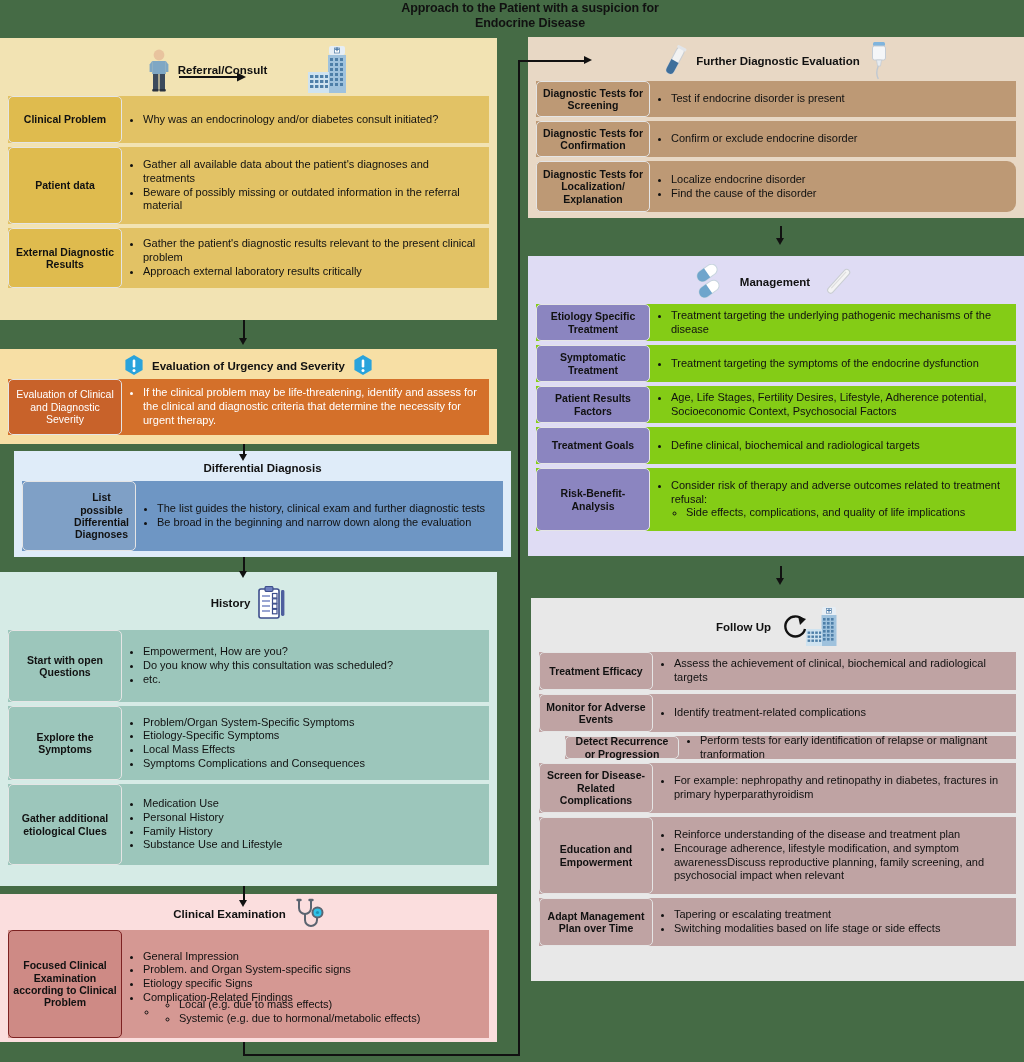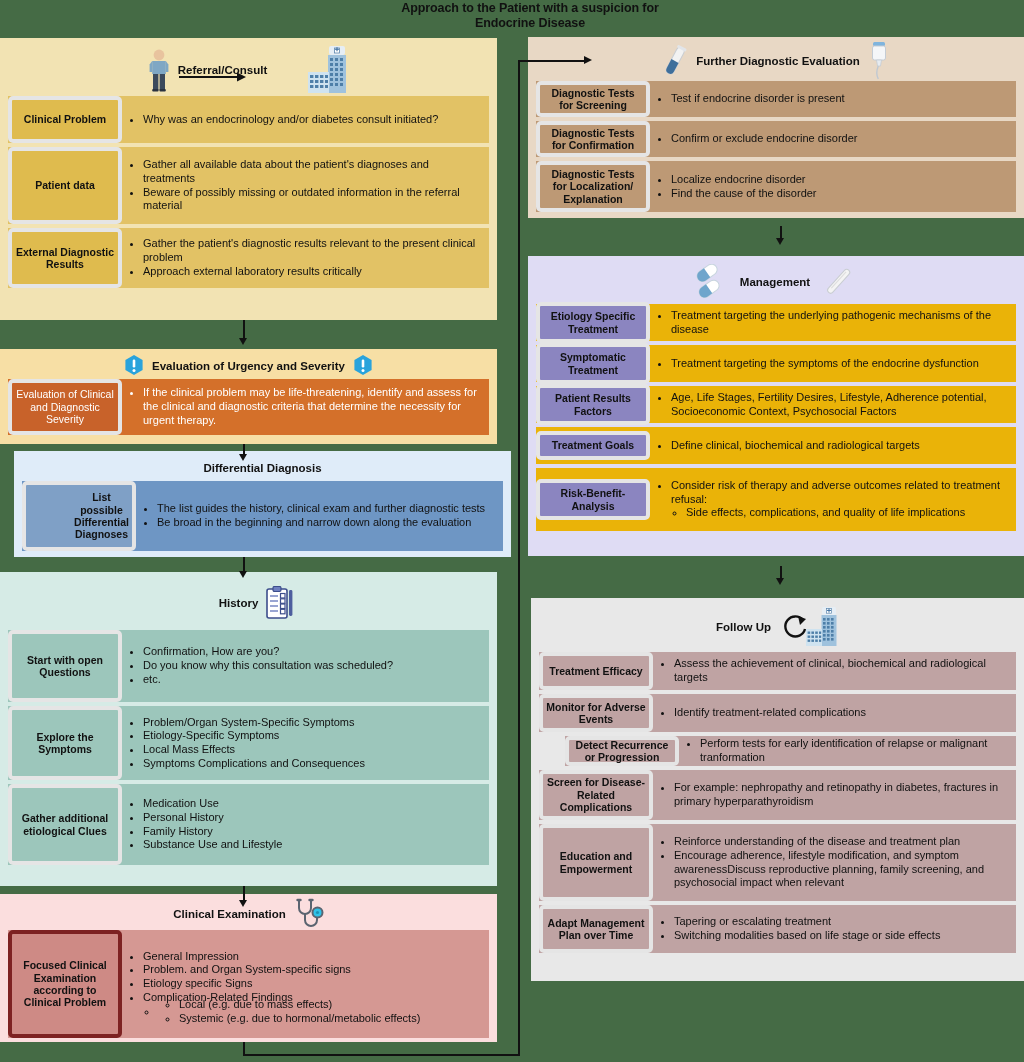--- a/index.html
+++ b/index.html
@@ -46,21 +46,21 @@
   }
   .row {
     display: flex;
     align-items: stretch;
     margin: 0 8px 4px 8px;
   }
   .row:last-child { margin-bottom: 0; }
   .row-label {
     flex: 0 0 114px;
     border-radius: 5px;
-    border: 4px solid #e5e5e5;
+    border: 1px solid #e5e5e5;
     display: flex;
     align-items: center;
     justify-content: center;
     text-align: center;
     font-weight: bold;
     font-size: 10.5px;
     line-height: 1.18;
     padding: 4px 3px;
     color: #111;
   }
@@ -104,21 +104,21 @@
 
   .sec-exam { background:#FBDEDE; }
   .sec-exam .row { background:#D59893; }
   .sec-exam .row-label { background:#CE8A85; border-color:#7d2222; }
 
   .sec-diagnostic { background:#E8D8C5; }
   .sec-diagnostic .row { background:#BD9975; }
   .sec-diagnostic .row-label { background:#BD9975; }
 
   .sec-management { background:#DFDCF4; }
-  .sec-management .row { background:#eab308;align-items:center; }
+  .sec-management .row { background:#84cc16; }
   .sec-management .row-label { background:#8B85C0; }
 
   .sec-followup { background:#E8E8E8; }
   .sec-followup .row { background:#BFA3A3; }
   .sec-followup .row-label { background:#BFA3A3; }
 
   
   .arrow-v {
     position: absolute;
     width: 2px;
@@ -301,21 +301,21 @@
           <li>Be broad in the beginning and narrow down along the evaluation</li>
         </ul>
       </div>
     </div>
   </div>
 
   <div class="arrow-v" style="left:243px; top:557px; height:16px;"></div>
   <div class="arrow-head-down" style="left:239px; top:571px;"></div>
 
   <div class="panel sec-history" style="left:0px; top:572px; width:497px; height:314px; padding-top:4px;">
-    <div class="panel-head" style="height:54px;margin-left:8px;">
+    <div class="panel-head" style="height:54px;">
       <span>History</span>
       <span class="ico">
         <svg width="28" height="34" viewBox="0 0 28 34">
           <rect x="1" y="3" width="20" height="29" rx="2" fill="#fff" stroke="#3D4E8C" stroke-width="1.6"></rect>
           <rect x="7" y="0.5" width="8" height="5" rx="1.4" fill="#6E7FBF" stroke="#3D4E8C" stroke-width="1.2"></rect>
           <g stroke="#6E7FBF" stroke-width="1.4">
             <line x1="4" y1="10" x2="12" y2="10"></line>
               <line x1="4" y1="15" x2="12" y2="15"></line>
             <line x1="4" y1="20" x2="12" y2="20"></line>
               <line x1="4" y1="25" x2="12" y2="25"></line>
@@ -328,21 +328,21 @@
           </g>
           <rect x="23" y="4" width="3.4" height="26" rx="1.4" fill="#4E5E9E"></rect>
         </svg>
       </span>
     </div>
 
     <div class="row" style="height:72px;">
       <div class="row-label">Start with open Questions</div>
       <div class="row-body">
         <ul>
-          <li>Confirmation, How are you?</li>
+          <li>Empowerment, How are you?</li>
           <li>Do you know why this consultation was scheduled?</li>
           <li>etc.</li>
         </ul>
       </div>
     </div>
 
     <div class="row" style="height:74px;">
       <div class="row-label">Explore the Symptoms</div>
       <div class="row-body">
         <ul>
@@ -445,21 +445,21 @@
       </div>
     </div>
     <div class="row" style="height:36px;">
       <div class="row-label">Diagnostic Tests for Confirmation</div>
       <div class="row-body">
         <ul>
             <li>Confirm or exclude endocrine disorder</li>
           </ul>
       </div>
     </div>
-    <div class="row" style="height:51px;">
+    <div class="row" style="height:51px;border-radius:9px;">
       <div class="row-label">Diagnostic Tests for Localization/ Explanation</div>
       <div class="row-body">
         <ul>
           <li>Localize endocrine disorder</li>
           <li>Find the cause of the disorder</li>
         </ul>
       </div>
     </div>
   </div>
 
@@ -602,21 +602,21 @@
       </div>
     </div>
     <div class="row" style="height:38px;">
       <div class="row-label">Monitor for Adverse Events</div>
       <div class="row-body">
         <ul>
             <li>Identify treatment-related complications</li>
           </ul>
       </div>
     </div>
-    <div class="row" style="height:30px;margin-left:34px;">
+    <div class="row" style="height:23px;margin-left:34px;">
       <div class="row-label">Detect Recurrence or Progression</div>
       <div class="row-body">
         <ul>
             <li>Perform tests for early identification of relapse or malignant tranformation</li>
           </ul>
       </div>
     </div>
     <div class="row" style="height:50px;">
       <div class="row-label">Screen for Disease-Related Complications</div>
       <div class="row-body">

